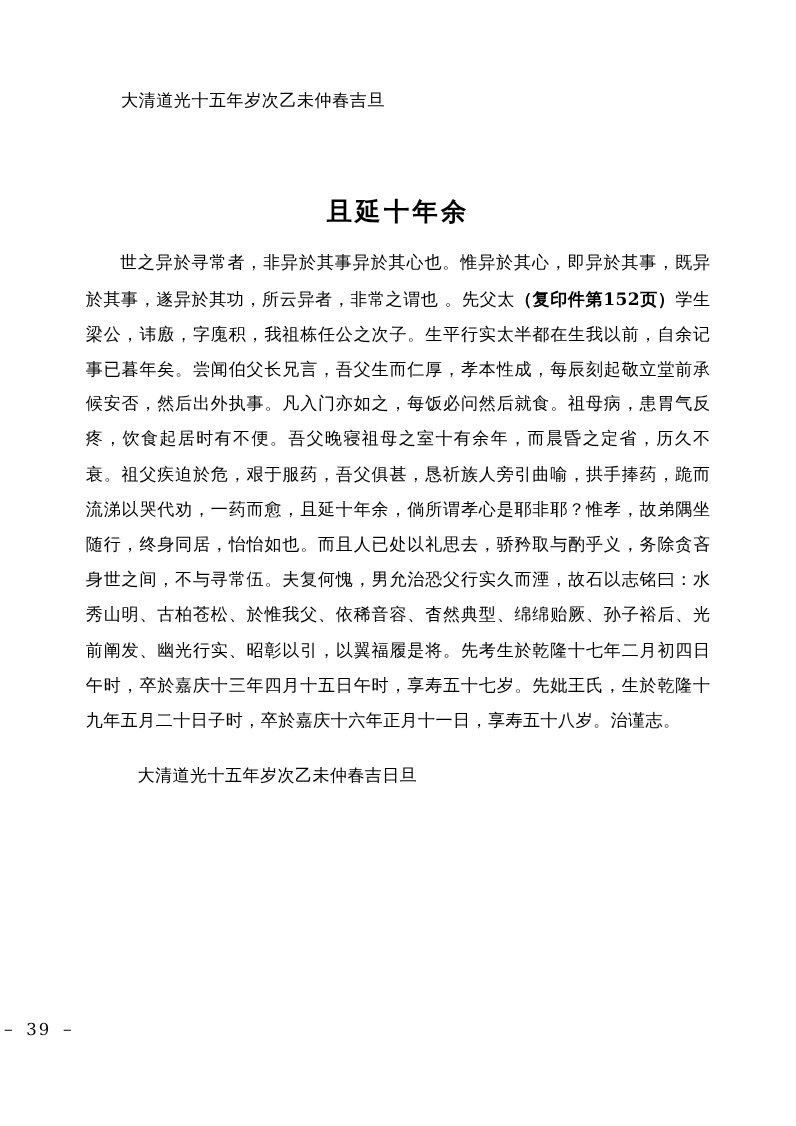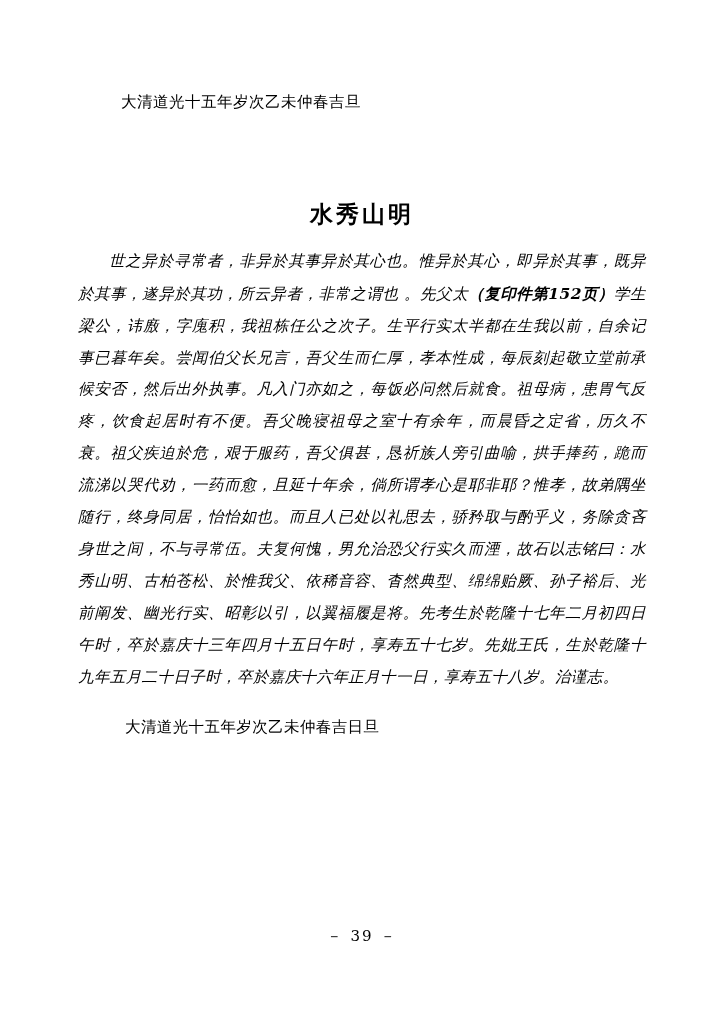--- a/index.html
+++ b/index.html
@@ -19,21 +19,21 @@
     width: 724px;
     height: 1024px;
     box-sizing: border-box;
     padding: 70px 78px 0 78px;
   }
   .top-line {
     font-size: 15.5px;
     line-height: 1.6;
     text-indent: 2em;
     letter-spacing: 0.5px;
-    margin: 12px;
+    margin: 1px;
     padding-top: 8px;
   }
   .title {
     text-align: center;
     font-size: 23px;
     font-weight: bold;
     letter-spacing: 3px;
     margin: 0;
     padding-top: 72px;
     padding-bottom: 10px;
@@ -43,52 +43,50 @@
     font-size: 15.5px;
     line-height: 2.06;
     text-align: justify;
     text-justify: inter-ideograph;
     letter-spacing: 0.4px;
     margin: 0;
     padding-top: 6px;
   }
   .para-indent {
     text-indent: 2em;
-    font-style: italic;
   }
   .bold-note {
     font-weight: bold;
   }
   .closing-line {
     font-size: 15.5px;
     line-height: 2.06;
     text-indent: 2em;
     letter-spacing: 0.4px;
     margin: 16px;
     padding-top: 2px;
   }
   .page-number {
     position: absolute;
     left: 0;
     right: 0;
     bottom: 78px;
-    text-align: center;
     font-size: 15px;
     letter-spacing: 2px;
     font-family: "DejaVu Serif", "Liberation Serif", serif;
   }
 </style>
 </head>
 <body>
 
 <div class="page">
 
   <p class="top-line">大清道光十五年岁次乙未仲春吉旦</p>
 
-  <h1 class="title">水秀山明</h1>
+  <h1 class="title">且延十年余</h1>
 
   <p class="body-text para-indent"><span>世之异於寻常者，非异於其事异於其心也。惟异於其心，即异於其事，既异於其事，遂异於其功，所云异者，非常之谓也 。先父太</span><span class="bold-note">（复印件第152页）</span><span>学生梁公，讳廒，字廆积，我祖栋任公之次子。生平行实太半都在生我以前，自余记事已暮年矣。尝闻伯父长兄言，吾父生而仁厚，孝本性成，每辰刻起敬立堂前承候安否，然后出外执事。凡入门亦如之，每饭必问然后就食。祖母病，患胃气反疼，饮食起居时有不便。吾父晚寝祖母之室十有余年，而晨昏之定省，历久不衰。祖父疾迫於危，艰于服药，吾父俱甚，恳祈族人旁引曲喻，拱手捧药，跪而流涕以哭代劝，一药而愈，且延十年余，倘所谓孝心是耶非耶？惟孝，故弟隅坐随行，终身同居，怡怡如也。而且人已处以礼思去，骄矜取与酌乎义，务除贪吝身世之间，不与寻常伍。夫复何愧，男允治恐父行实久而湮，故石以志铭曰：水秀山明、古柏苍松、於惟我父、依稀音容、杳然典型、绵绵贻厥、孙子裕后、光前阐发、幽光行实、昭彰以引，以翼福履是将。先考生於乾隆十七年二月初四日午时，卒於嘉庆十三年四月十五日午时，享寿五十七岁。先妣王氏，生於乾隆十九年五月二十日子时，卒於嘉庆十六年正月十一日，享寿五十八岁。治谨志。</span></p>
 
   <p class="closing-line">大清道光十五年岁次乙未仲春吉日旦</p>
 
   <div class="page-number">－ 39 －</div>
 
 </div>
 
 </body></html>

